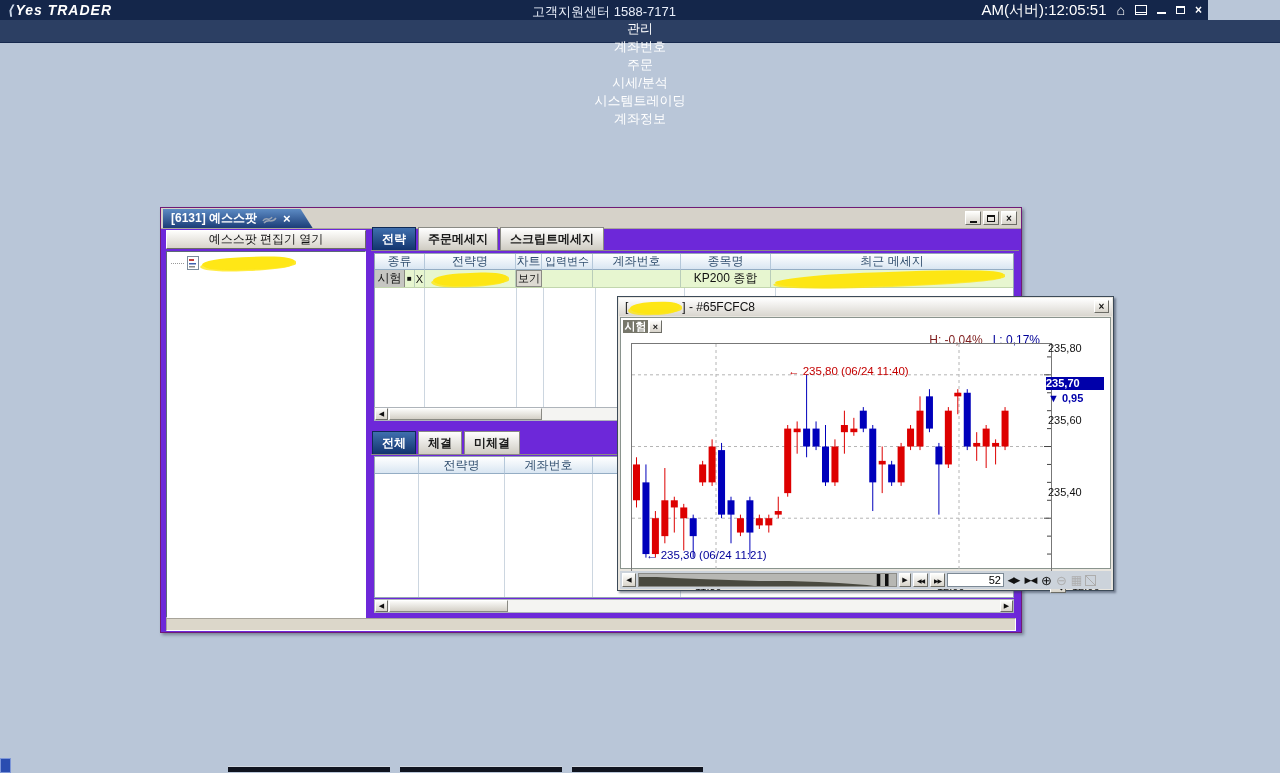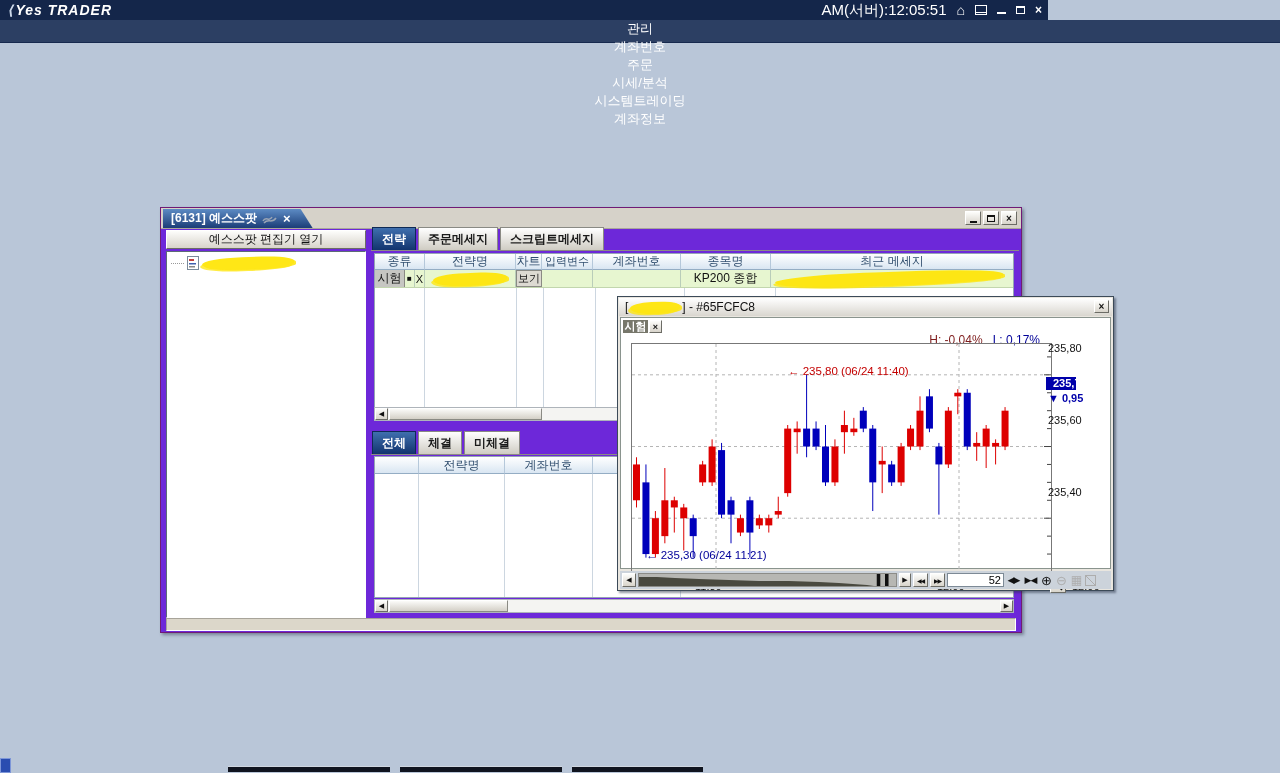--- a/index.html
+++ b/index.html
@@ -1,21 +1,21 @@
 <!DOCTYPE html>
 <html><head>
 <meta charset="utf-8">
 <style>
   html,body{margin:0;padding:0;background:#8899aa;}
   *{box-sizing:border-box;font-family:"Liberation Sans","DejaVu Sans",sans-serif;}
   #screen{position:relative;width:1280px;height:773px;background:#b9c6d8;overflow:hidden;}
   .abs{position:absolute;}
 
   
-  .topbar{left:0;top:0;width:1048px;height:20px;background:#14264a;color:#fff;}
+  .topbar{left:0;top:0;width:1208px;height:20px;background:#14264a;color:#fff;}
   .menubar{left:0;top:20px;width:1280px;height:23px;background:#2c3f63;border-bottom:1px solid #16294e;display:flex;align-items:center;color:#fff;flex-direction:column;}
   .menu-item{padding:0 17px;font-size:13px;cursor:default;}
   .grip{width:3px;height:14px;border-left:1px solid #8fa3c0;border-right:1px solid #8fa3c0;margin:0 6px 0 5px;}
   .logo{position:absolute;left:8px;top:2px;font-style:italic;font-weight:bold;font-size:14px;letter-spacing:1px;color:#fff;}
   .logo .flo{color:#cdd9ea;font-weight:bold;}
   .t-center{position:absolute;left:0;right:0;top:3px;text-align:center;font-size:13px;color:#e8eefa;}
   .t-right{position:absolute;right:6px;top:0;height:20px;display:flex;align-items:center;gap:10px;font-size:12px;color:#fff;}
   .winglyph{display:inline-block;width:10px;height:9px;position:relative;}
   .wg-min{border-bottom:2px solid #fff;height:8px;width:9px;}
   .wg-rest{border:1px solid #fff;border-top:2px solid #fff;width:9px;height:8px;}
@@ -58,20 +58,21 @@
   .badge{background:#77776b;color:#fff;font-size:11px;font-weight:bold;display:flex;align-items:center;justify-content:center;}
   .taskhint{position:absolute;height:6px;background:#10141f;border-top:1px solid #cfd6e0;}
 </style>
 </head>
 <body>
 
 <div id="screen">
 
   <div class="abs topbar">
     <div class="logo"><span class="flo">⟨</span><span>Yes</span> <span>TRADER</span></div>
+    <div class="t-center">고객지원센터 1588-7171</div>
     <div class="t-right">
       <span style="font-size:15px;">AM(서버):12:05:51</span>
       <span style="font-size:14px;font-weight:bold;">⌂</span>
       <span style="display:inline-block;width:12px;height:10px;border:1px solid #fff;border-bottom:3px double #fff;"></span>
       <span class="winglyph wg-min"></span>
       <span class="winglyph wg-rest"></span>
       <span class="wg-x">×</span>
     </div>
   </div>
 
@@ -318,21 +319,21 @@
             <rect x="369.54999999999995" y="66.67384615384809" width="7" height="35.846153846151495" fill="#dd0000"></rect>
           </svg>
         
         <div class="axis-label" style="left:156px;top:21px;color:#c40000;font-size:11.5px;white-space:nowrap;">← 235,80 (06/24 11:40)</div>
         <div class="axis-label" style="left:14px;top:205px;color:#000099;font-size:11.5px;white-space:nowrap;">← 235,30 (06/24 11:21)</div>
       </div>
 
       <div class="axis-label" style="left:427px;top:24px;">235,80</div>
       <div class="axis-label" style="left:427px;top:96px;">235,60</div>
       <div class="axis-label" style="left:427px;top:168px;">235,40</div>
-      <div style="position:absolute;left:425px;top:59px;width:30px;height:13px;background:#0000aa;color:#fff;font-size:11px;font-weight:bold;text-align:center;line-height:13px;padding-left:7px;">235,70</div>
+      <div style="position:absolute;left:425px;top:59px;width:58px;height:13px;background:#0000aa;color:#fff;font-size:11px;font-weight:bold;text-align:left;line-height:13px;">235,70</div>
       <div class="axis-label" style="left:427px;top:74px;color:#0000aa;font-weight:bold;">▼ 0,95</div>
 
       <div class="axis-label" style="left:74px;top:262px;">11:30</div>
       <div class="axis-label" style="left:316px;top:262px;">12:00</div>
       <div class="btn3d" style="position:absolute;left:429px;top:261px;width:16px;height:14px;">
         <svg width="10" height="10">
             <circle cx="4" cy="4" r="3" fill="none" stroke="#111" stroke-width="1.4"></circle>
             <line x1="6.2" y1="6.2" x2="9" y2="9" stroke="#111" stroke-width="1.6"></line>
           </svg>
       </div>

